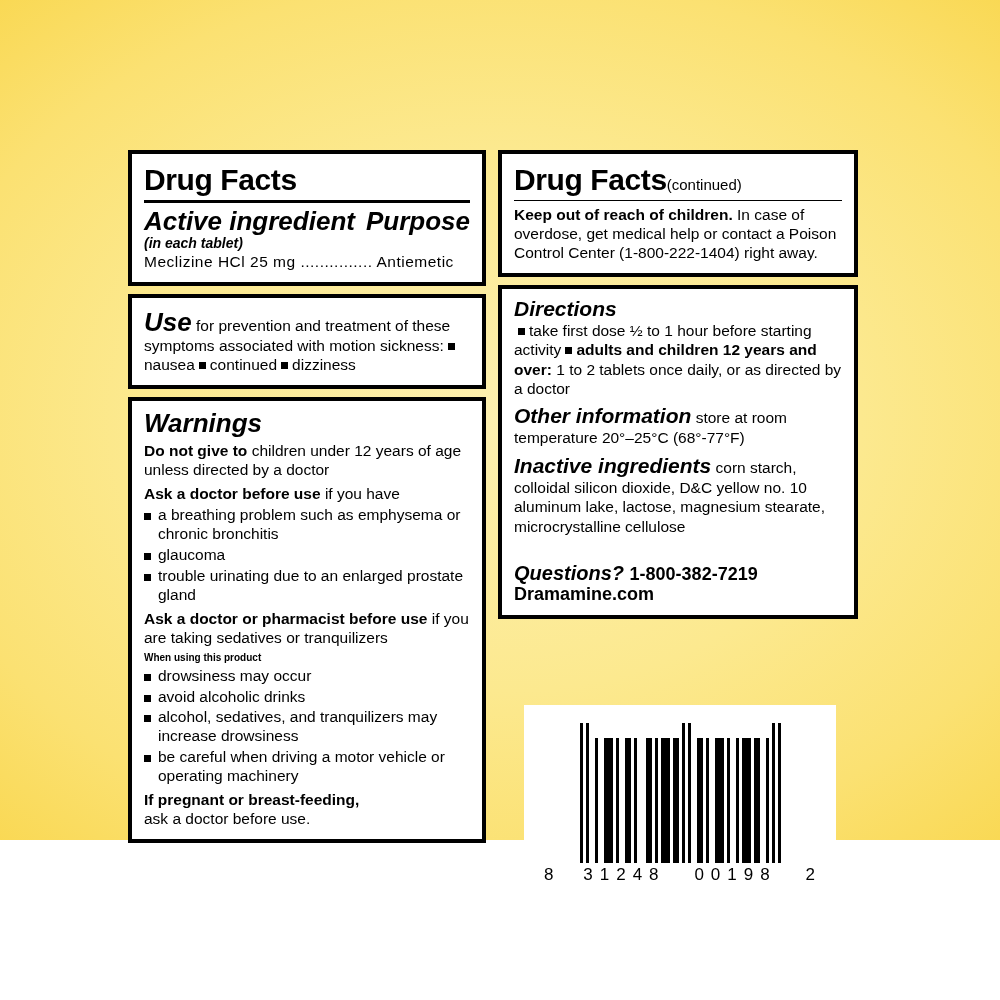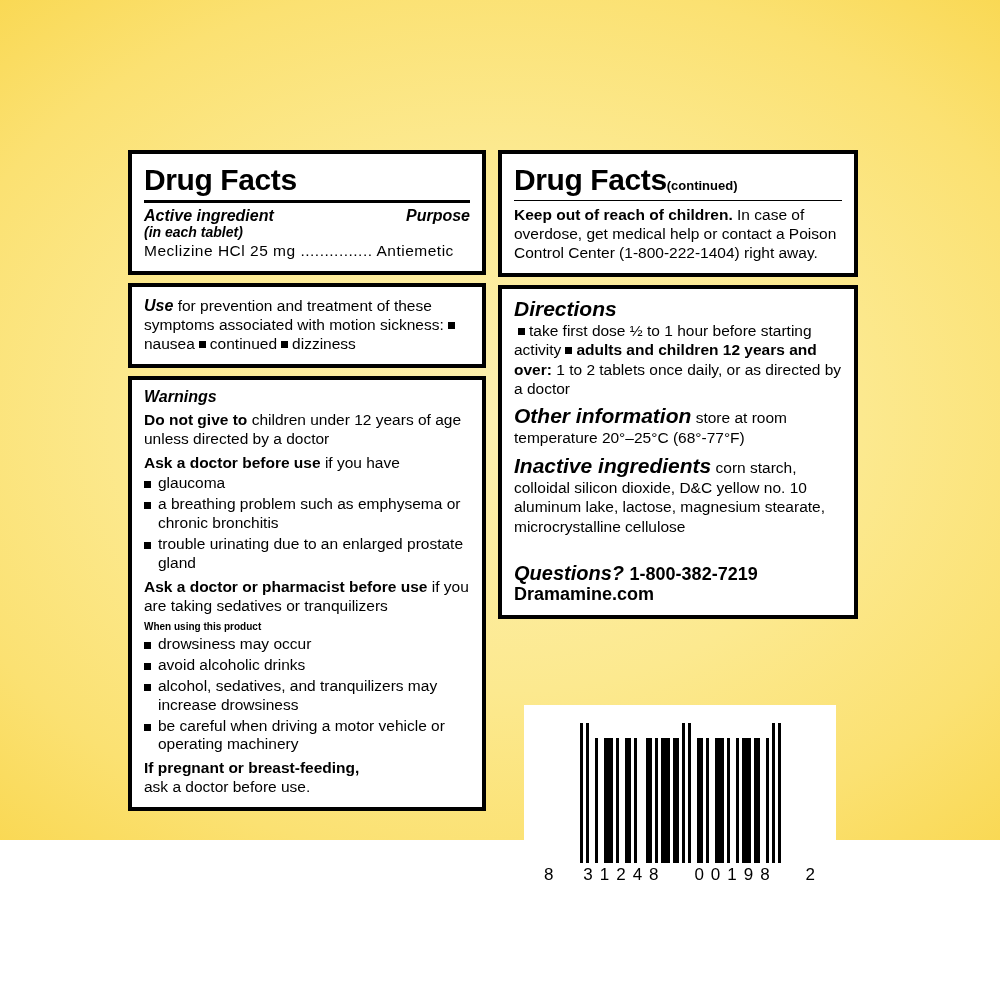--- a/index.html
+++ b/index.html
@@ -41,42 +41,42 @@
   
   .dfacts-title {
     font-size: 30px;
     font-weight: bold;
     letter-spacing: -0.4px;
     line-height: 1.05;
     margin: 2px 0 4px 0;
     font-family: "Liberation Sans", sans-serif;
   }
   .dfacts-title .cont {
-    font-size: 13px;
-    font-weight: bold;
+    font-size: 15px;
+    font-weight: normal;
     letter-spacing: 0;
   }
   .rule-heavy {
     border-bottom: 3px solid #000;
     margin: 2px 0 4px 0;
   }
   .rule-light {
     border-bottom: 1.5px solid #000;
     margin: 3px 0 4px 0;
   }
 
   .row-head {
     display: flex;
     justify-content: space-between;
     align-items: baseline;
   }
   .ital-head {
     font-style: italic;
     font-weight: bold;
-    font-size: 16px;
+    font-size: 26px;
     line-height: 1.1;
   }
   .sub-ital {
     font-style: italic;
     font-weight: bold;
     font-size: 14px;
     line-height: 1.1;
     margin-top: 1px;
   }
   .body {
@@ -213,22 +213,22 @@
       <div class="hangline">
         <b>Do not give to</b>
         <span>children under 12 years of age unless directed by a doctor</span>
       </div>
 
       <div class="hangline">
         <b>Ask a doctor before use</b>
         <span>if you have</span>
       </div>
       <ul class="bullets">
+        <li>a breathing problem such as emphysema or chronic bronchitis</li>
         <li>glaucoma</li>
-        <li>a breathing problem such as emphysema or chronic bronchitis</li>
         <li>trouble urinating due to an enlarged prostate gland</li>
       </ul>
 
       <div class="hangline">
         <b>Ask a doctor or pharmacist before use</b>
         <span>if you are taking sedatives or tranquilizers</span>
       </div>
 
       <div class="hangline blockhead">When using this product</div>
       <ul class="bullets">

